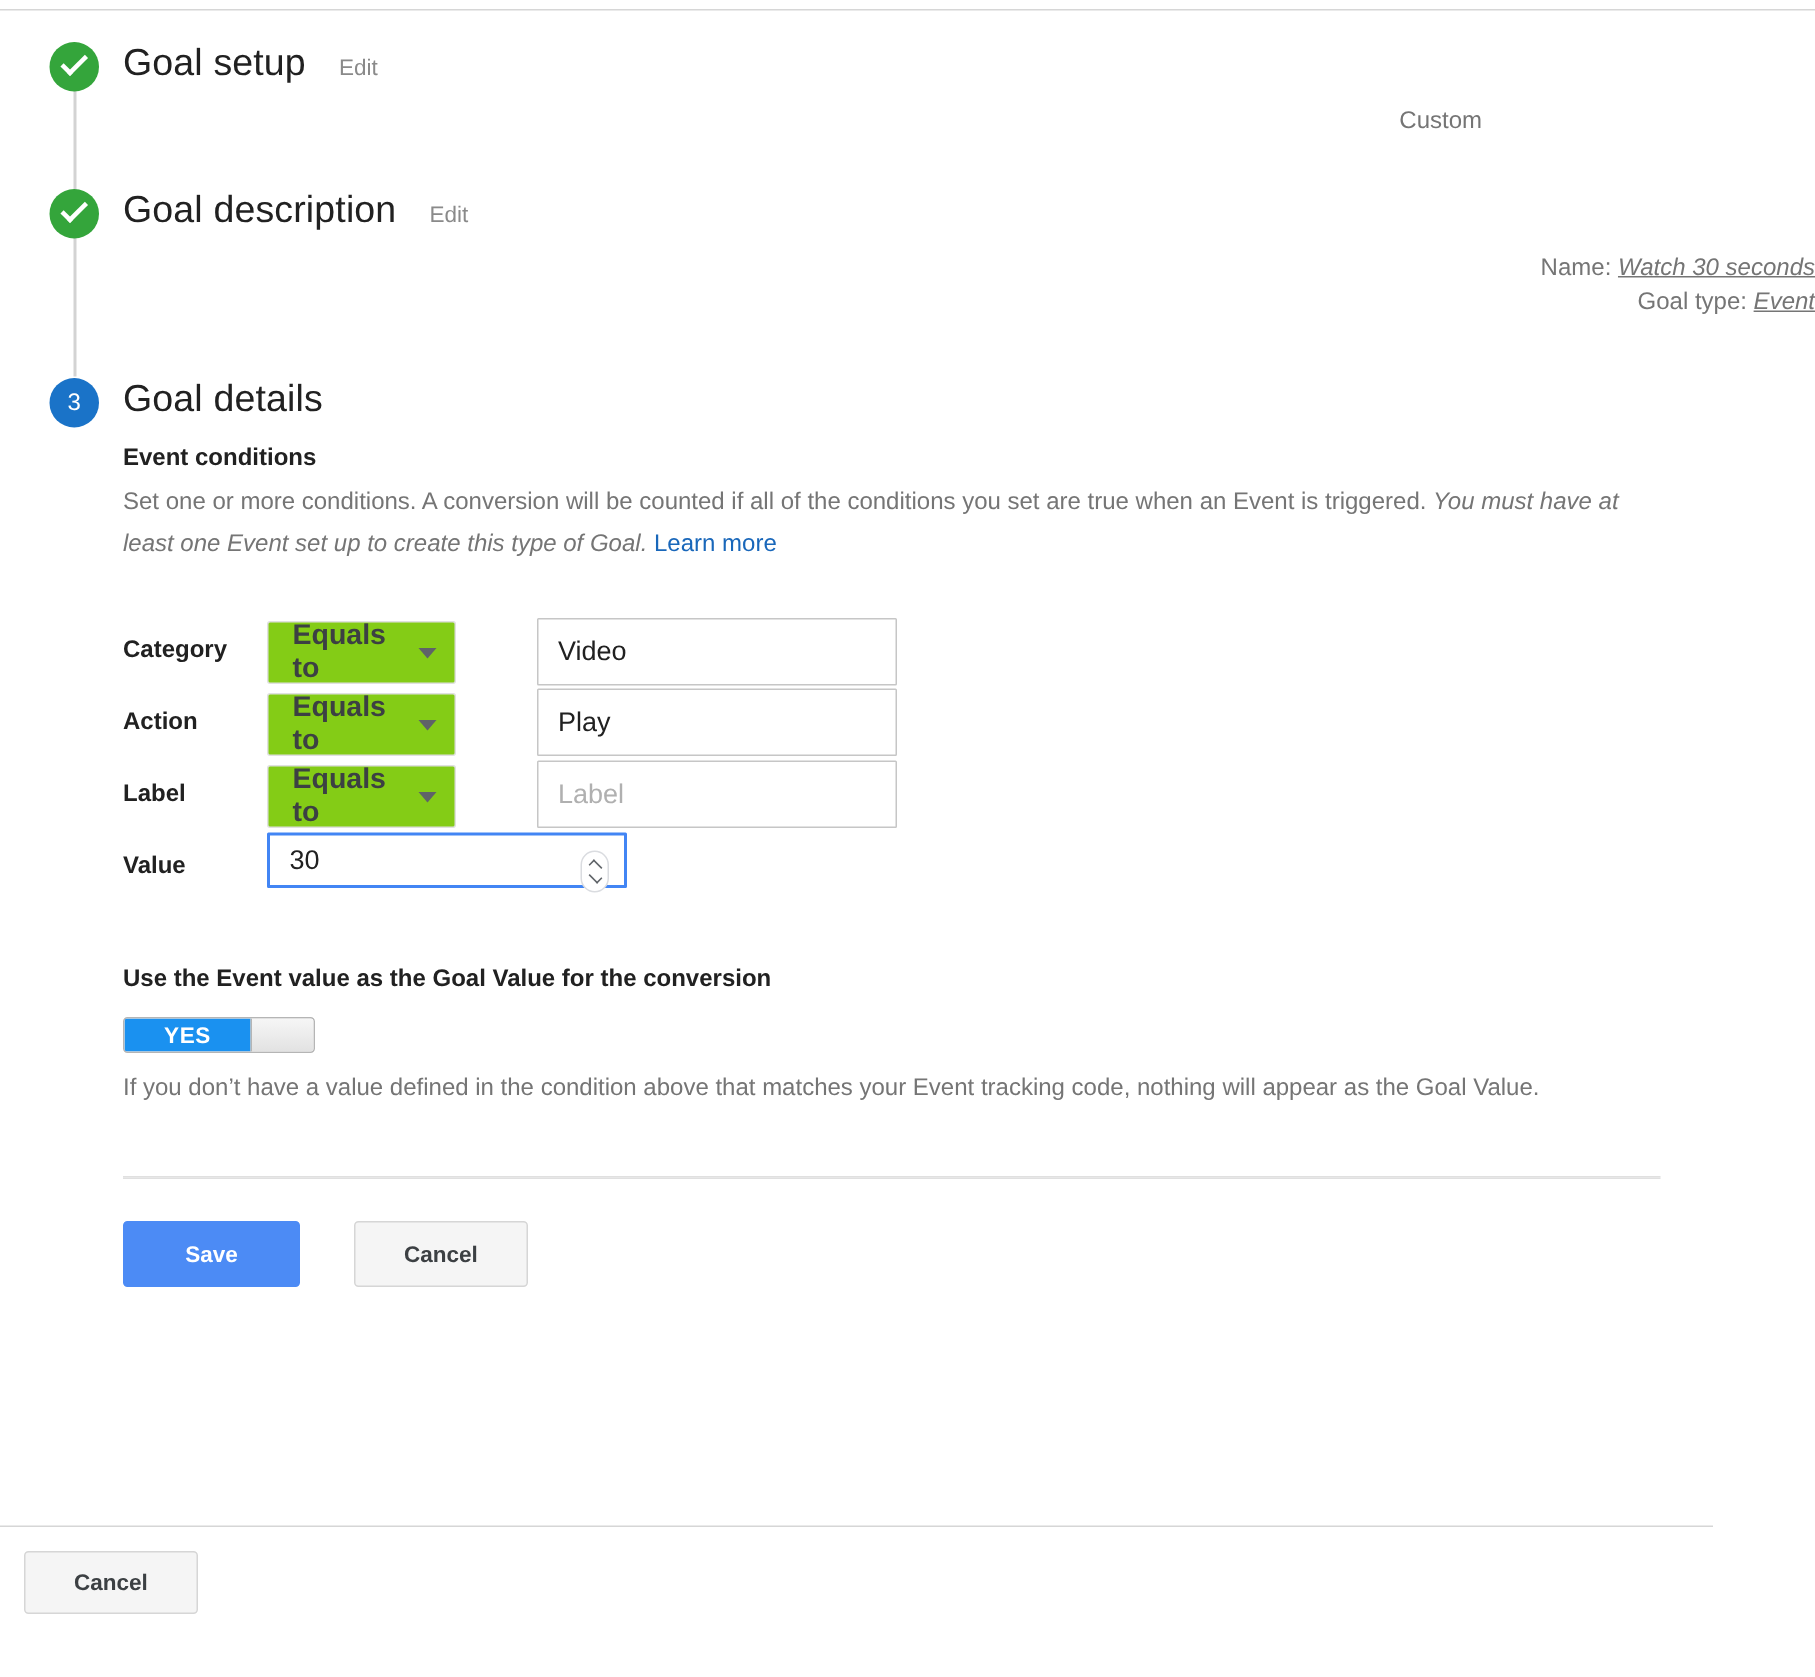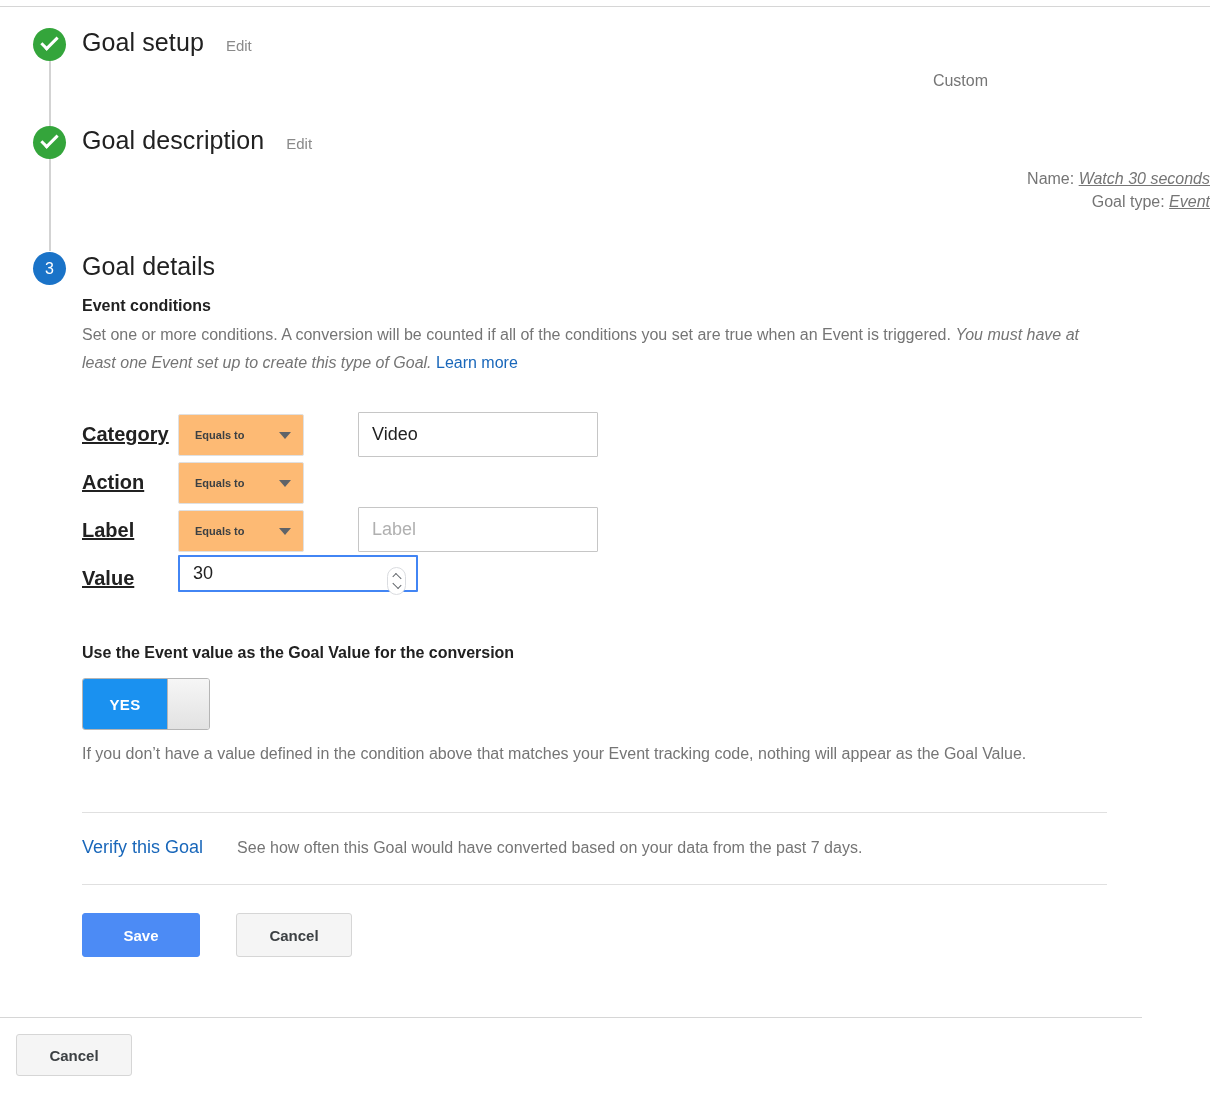--- a/index.html
+++ b/index.html
@@ -67,30 +67,29 @@
     font-size: 16px; color: #757575; line-height: 1.72;
     max-width: 1030px;
   }
   .section-desc .ital { font-style: italic; }
   .link { color: #1967ba; cursor: pointer; }
 
   
   .conds { margin-top: 36px; position: relative; }
   .cond-row { display: flex; align-items: flex-start; height: 48px; }
   .cond-label {
-    width: 96px; font-size: 20px; font-weight: bold; color: #212121;
+    width: 96px; font-size: 16px; font-weight: bold; color: #212121;
     line-height: 44px;
-    text-decoration: underline;
   }
   .op-wrap { width: 180px; padding-top: 2px; }
   .op-btn {
     display: inline-flex; align-items: center; justify-content: space-between;
-    background: #fdba74; border: 1px solid #e0e0e0; border-radius: 2px;
+    background: #84cc16; border: 1px solid #e0e0e0; border-radius: 2px;
     height: 42px; padding: 0 12px 0 16px; cursor: pointer;
-    font-size: 11px; font-weight: bold; color: #3c4043;
+    font-size: 19px; font-weight: bold; color: #3c4043;
     font-family: "Liberation Sans", sans-serif;
   }
   .op-btn.w-eq { width: 126px; }
   .op-btn.w-gt { width: 156px; }
   .caret {
     width: 0; height: 0; margin-left: 12px;
     border-left: 6px solid transparent; border-right: 6px solid transparent;
     border-top: 7px solid #5f6368;
   }
 
@@ -124,21 +123,21 @@
     bottom: 7px;
     border-right: 1.6px solid #5f6368; border-bottom: 1.6px solid #5f6368;
     transform: rotate(45deg);
   }
 
   
   .toggle-head {
     margin-top: 40px; font-size: 16px; font-weight: bold; color: #212121;
   }
   .switch {
-    margin-top: 16px; width: 128px; height: 52px; display: flex;
+    margin-top: 16px; width: 128px; height: 24px; display: flex;
     border: 1px solid #b5b5b5; border-radius: 3px; overflow: hidden;
     cursor: pointer; width: 128px;
   }
   .switch .on {
     flex: 1; background: #1a91f0; color: #fff; font-size: 15px;
     font-weight: bold; display: flex; align-items: center;
     justify-content: center; letter-spacing: .4px;
   }
   .switch .knob {
     width: 42px; background: linear-gradient(#f6f6f6, #e2e2e2);
@@ -255,20 +254,23 @@
           </div>
         </div>
 
         <div class="cond-row">
           <div class="cond-label">Action</div>
           <div class="op-wrap">
             <div class="op-btn w-eq">
               <span>Equals to</span>
               <span class="caret"></span>
             </div>
+          </div>
+          <div class="val-col">
+            <input class="txt stacked" type="text" value="Play" style="">
           </div>
         </div>
 
         <div class="cond-row">
           <div class="cond-label">Label</div>
           <div class="op-wrap">
             <div class="op-btn w-eq">
               <span>Equals to</span>
               <span class="caret"></span>
             </div>
@@ -293,24 +295,20 @@
 
       <div class="toggle-head">Use the Event value as the Goal Value for the conversion</div>
       <div class="switch">
         <span class="on">YES</span>
         <span class="knob"></span>
       </div>
       <div class="toggle-note">If you don’t have a value defined in the condition above that matches your Event tracking code, nothing will appear as the Goal Value.</div>
 
       <div style="height:44px"></div>
       <div class="rule"></div>
-      <div class="verify-row">
-        <span class="verify-link">Verify this Goal</span>
-        <span class="verify-note">See how often this Goal would have converted based on your data from the past 7 days.</span>
-      </div>
       <div class="rule"></div>
 
       <div class="actions">
         <div class="btn btn-primary">Save</div>
         <div class="btn btn-secondary">Cancel</div>
       </div>
     </div>
   </div>
 </div>
 

